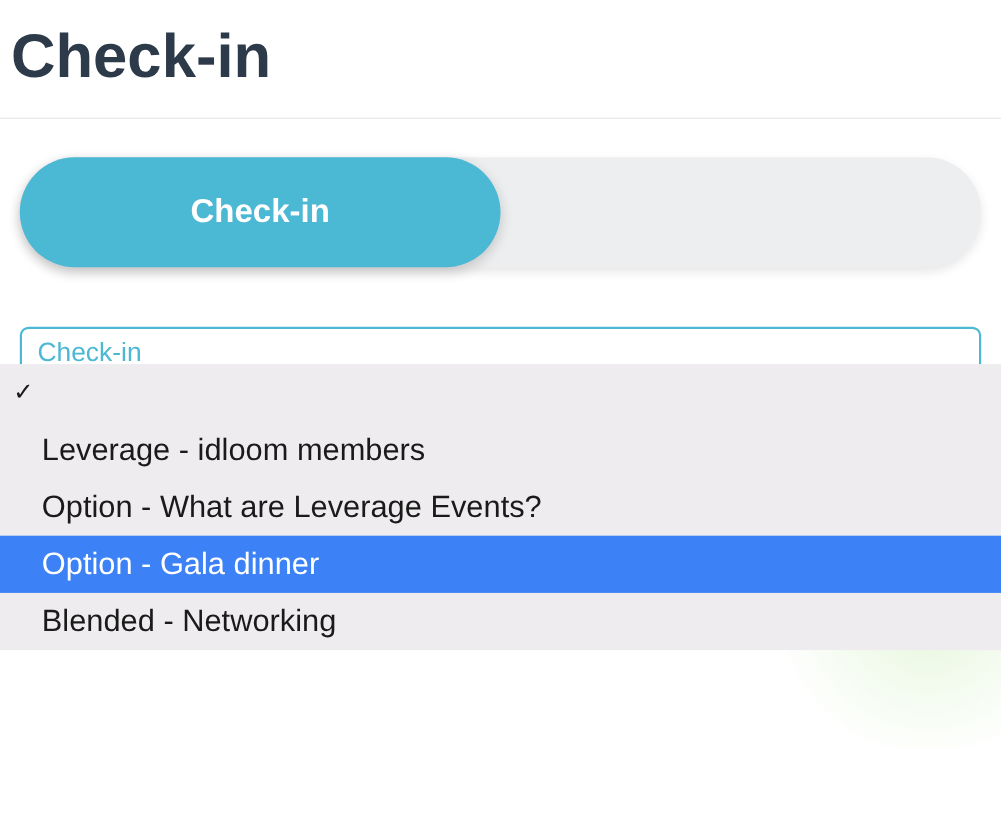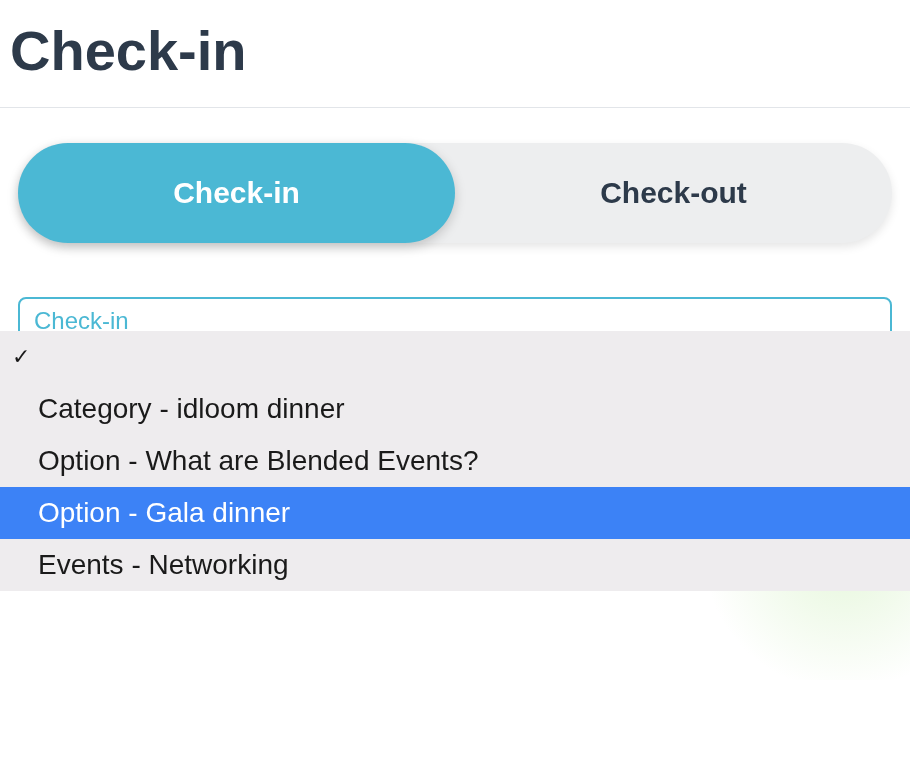--- a/index.html
+++ b/index.html
@@ -112,38 +112,37 @@
   }
 </style>
 </head>
 <body>
 
 <h1 class="page-title">Check-in</h1>
 <hr class="divider">
 
 <div class="toggle-container">
   <div class="toggle-pill active">Check-in</div>
-  <div class="toggle-pill">Check-out</div>
 </div>
 
 <div class="select-container">
   <div class="select-field">Check-in</div>
 
   <div class="dropdown" id="dropdown">
       <div class="dropdown-item">
         <span class="check">✓</span>
       </div>
       <div class="dropdown-item">
-        <span>Category - idloom dinner</span>
+        <span>Leverage - idloom members</span>
       </div>
       <div class="dropdown-item">
-        <span>Option - What are Blended Events?</span>
+        <span>Option - What are Leverage Events?</span>
       </div>
       <div class="dropdown-item highlighted">
         <span>Option - Gala dinner</span>
       </div>
       <div class="dropdown-item">
-        <span>Events - Networking</span>
+        <span>Blended - Networking</span>
       </div>
     </div>
 </div>
 
 <div class="bg-blur"></div>
 
 </body></html>

